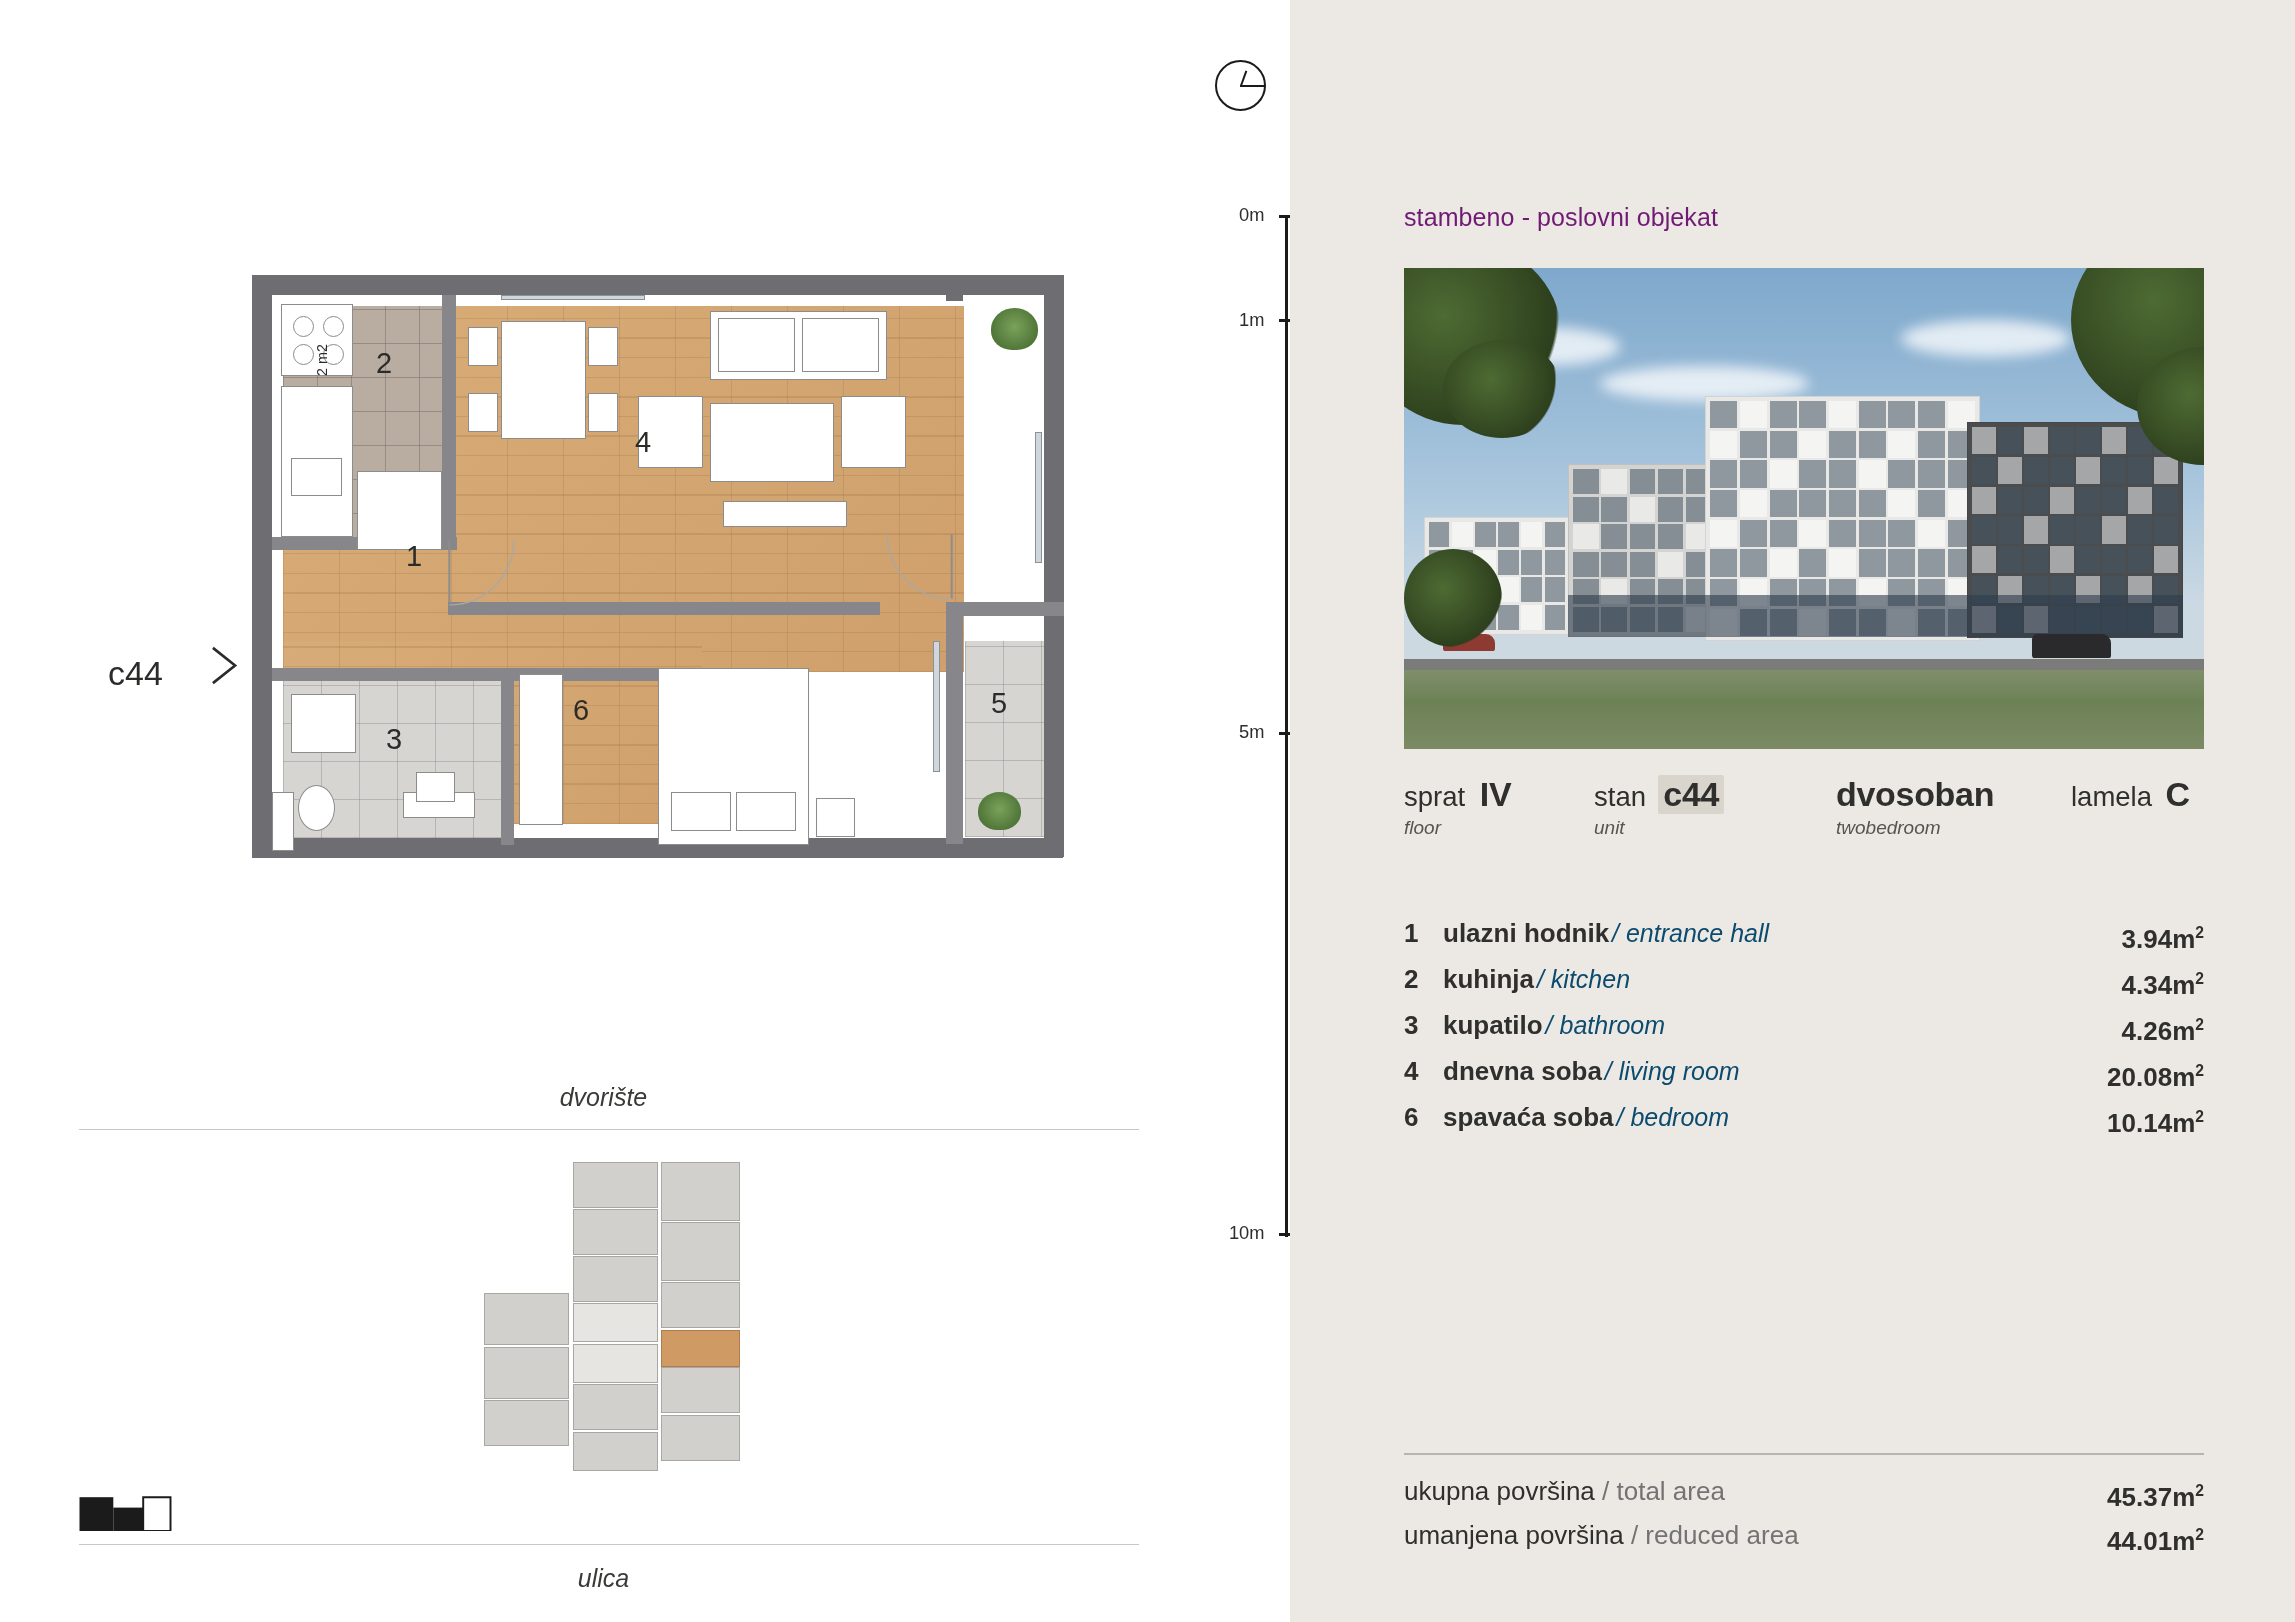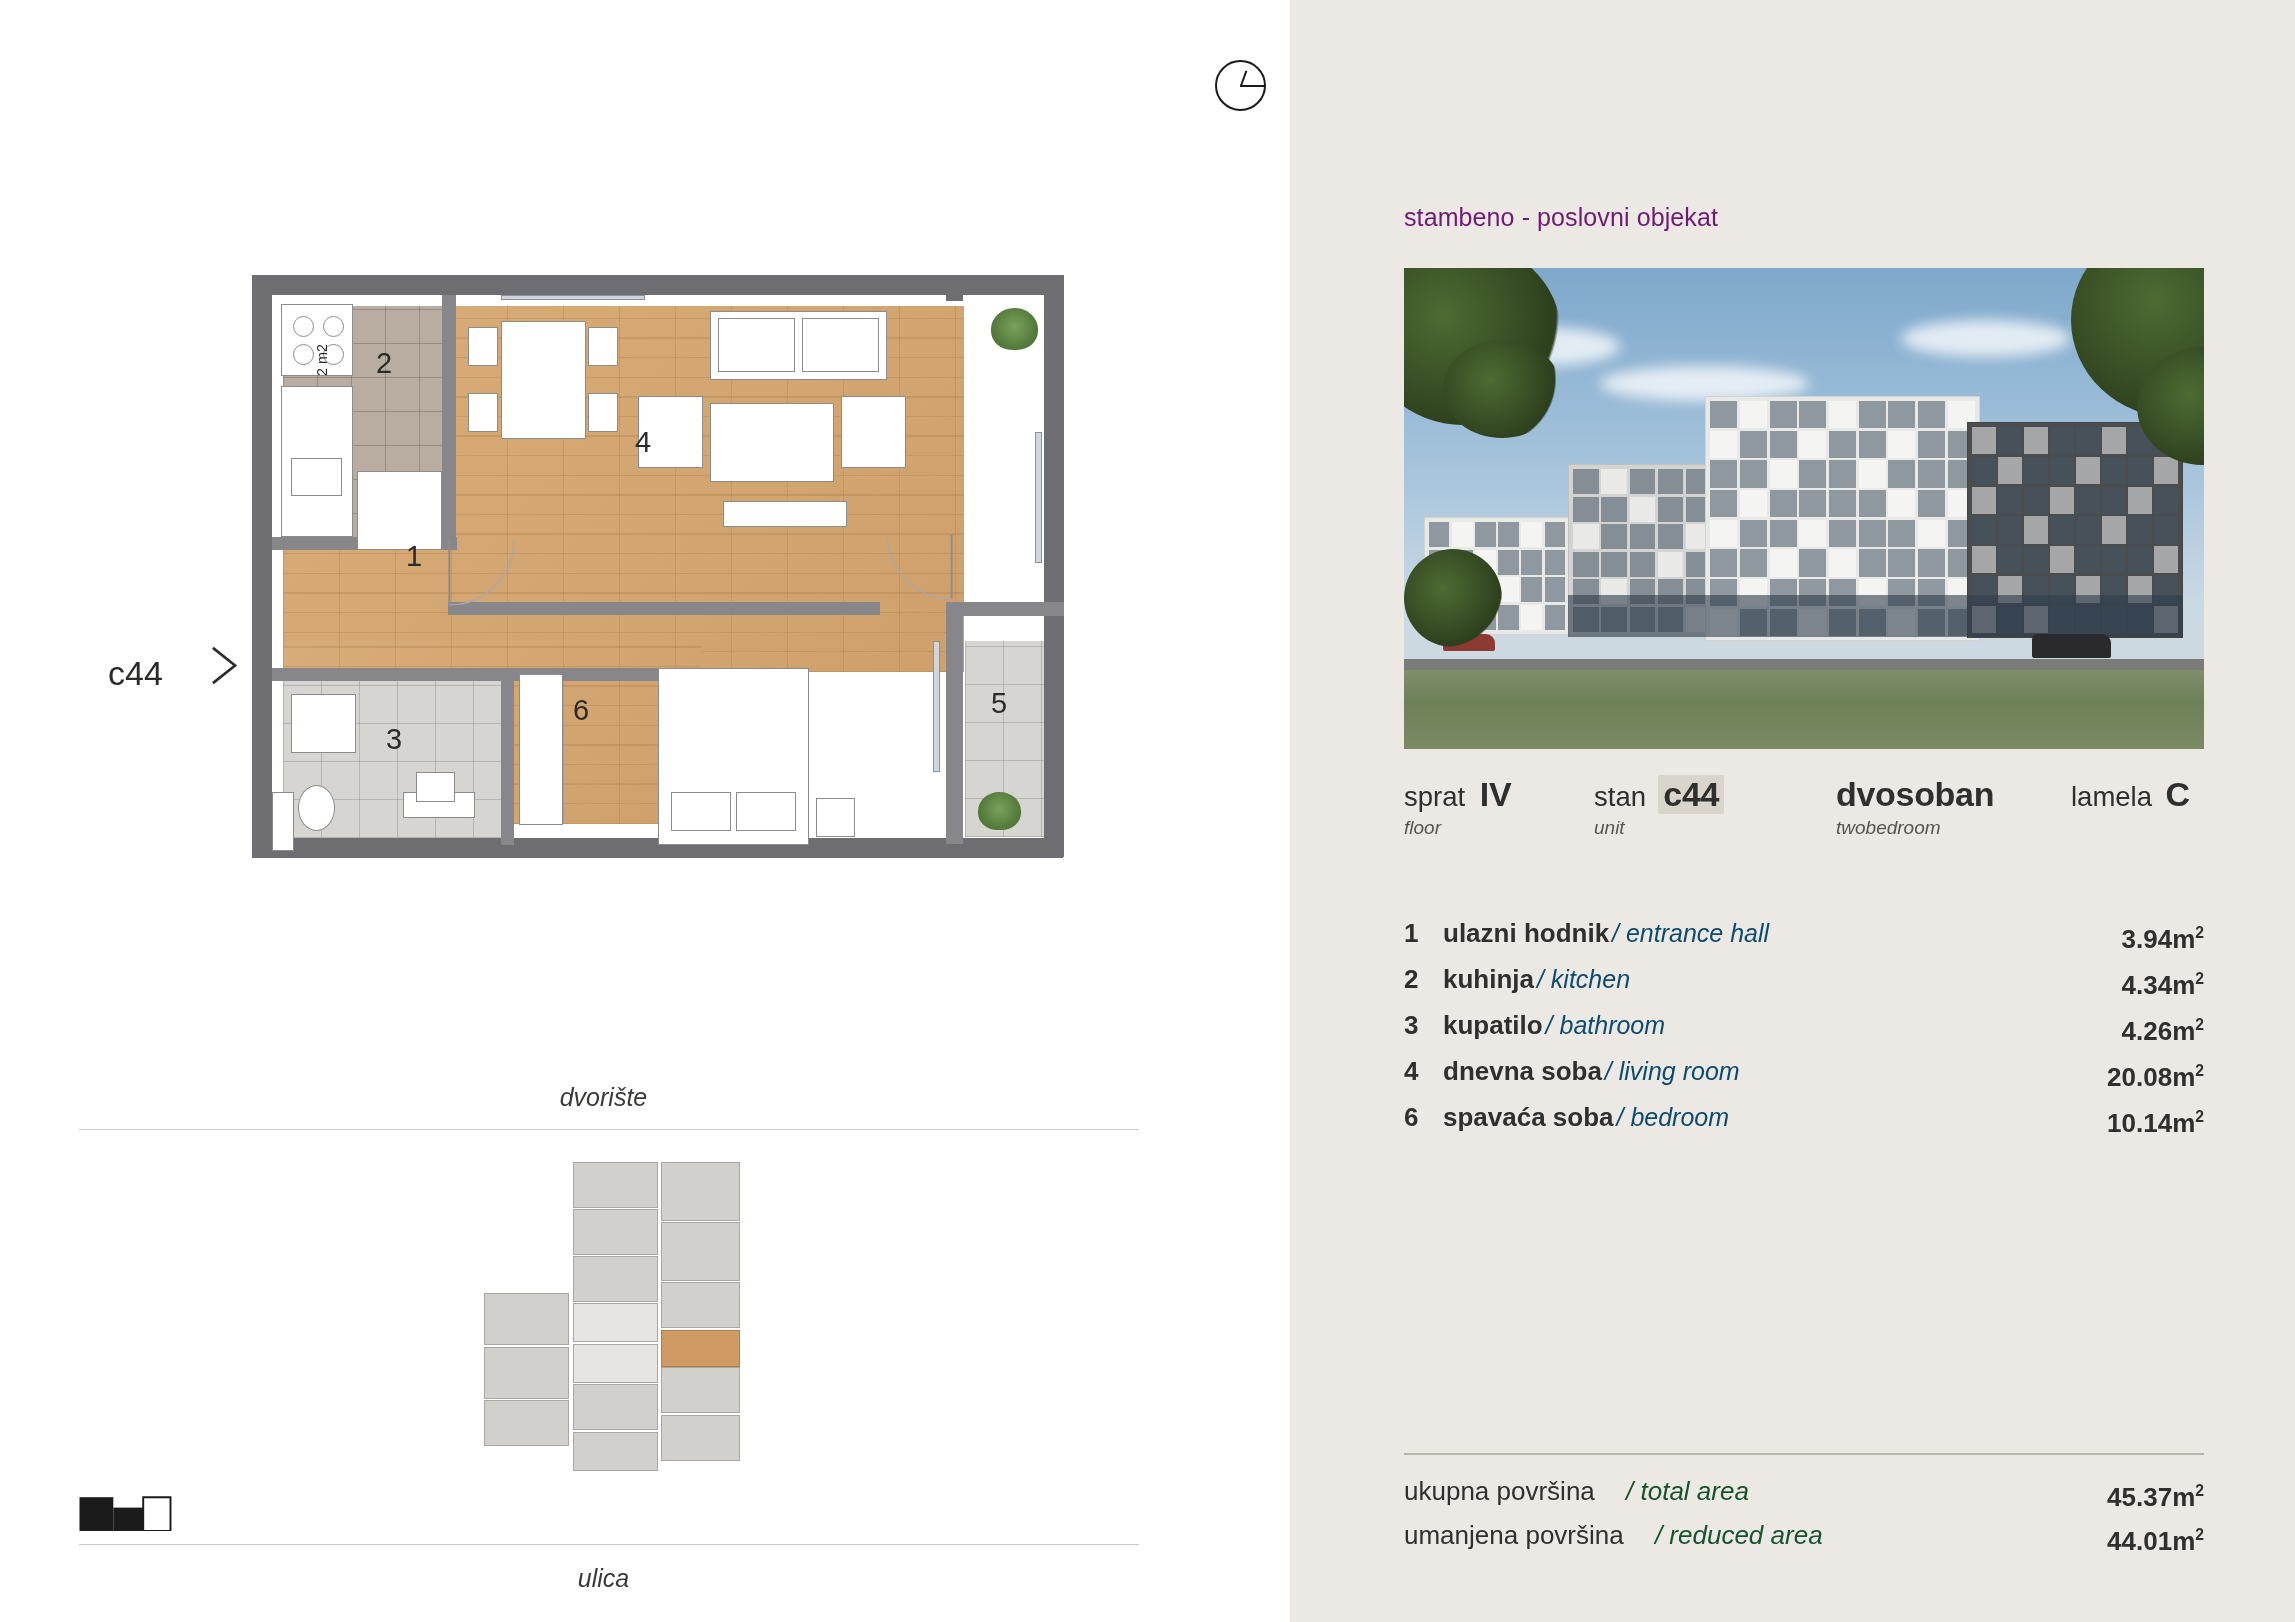--- a/index.html
+++ b/index.html
@@ -96,21 +96,21 @@
   .room-area sup { font-size: 15.7px; }
 
   .totals {
     position: absolute; left: 114px; top: 1469px; width: 800px;
   }
   .totals-rule {
     position: absolute; left: 0; top: -15.7px; width: 800px; height: 1.3px; background: #b9b5ad;
   }
   .total-line { position: relative; height: 44px; line-height: 44px; white-space: nowrap; }
   .total-name { font-size: 26px; color: #2f2f2d; }
-  .total-en { font-size: 26px; font-style: italic; color: #14532d; margin-left: 24px; }
+  .total-en { font-size: 26px; color: #737373; }
   .total-val {
     position: absolute; right: 0; top: 0; font-size: 26px; font-weight: bold; color: #2f2f2d;
   }
   .total-val sup { font-size: 15.7px; }
 
   
   .scale { position: absolute; left: 1207px; top: 0; width: 85px; height: 1623px; }
   .scale-tick {
     position: absolute; left: 72px; width: 14.4px; height: 3.3px; background: #1b1b1b;
   }
@@ -322,20 +322,31 @@
 
     <div class="site-rule" style="top:497px;"></div>
     <div class="site-label" style="top:517px;">ulica</div>
   </div>
 
   <div class="compass">
     <div class="circ"></div>
     <div class="needle"></div>
     <div class="arm"></div>
   </div>
+  <div class="scale">
+    <div class="scale-line" style="top:216px; height:1021px;"></div>
+    <div class="scale-tick" style="top:215px;"></div>
+    <div class="scale-tick" style="top:319px;"></div>
+    <div class="scale-tick" style="top:732px;"></div>
+    <div class="scale-tick" style="top:1233px;"></div>
+    <div class="scale-label" style="top:204px;">0m</div>
+    <div class="scale-label" style="top:309px;">1m</div>
+    <div class="scale-label" style="top:721px;">5m</div>
+    <div class="scale-label" style="top:1222px;">10m</div>
+  </div>
   <div class="panel-divider"></div>
 
   <div class="right-panel">
 
     <div class="panel-title">stambeno - poslovni objekat</div>
 
     <div class="render-photo">
       <div class="sky"></div>
       <div class="cloud" style="left:59px; top:59px; width:157px; height:39px;"></div>
       <div class="cloud" style="left:196px; top:98px; width:209px; height:35px;"></div>

